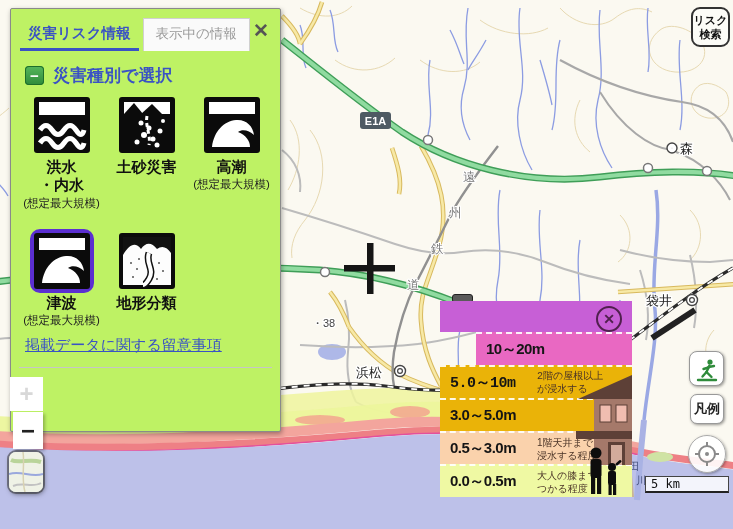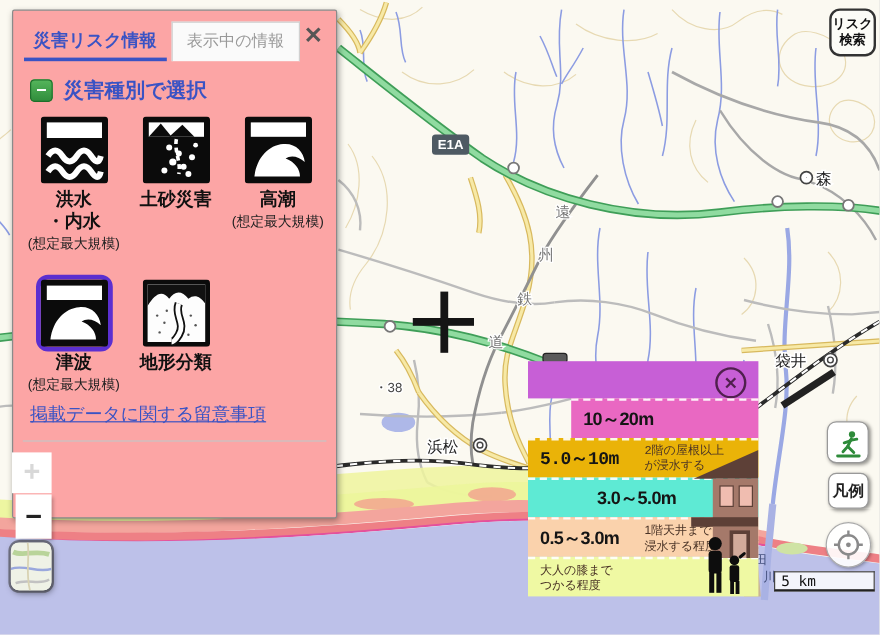--- a/index.html
+++ b/index.html
@@ -5,21 +5,21 @@
   html,body{margin:0;padding:0;background:#ddd;}
   #stage{position:relative;width:733px;height:529px;overflow:hidden;
          font-family:"Liberation Sans",sans-serif;background:#faf7ee;}
   #stage *{box-sizing:border-box;}
   .pre{white-space:pre-line;}
 
   
   #map-svg{position:absolute;left:0;top:0;z-index:1;}
 
   
-  #panel{position:absolute;left:10px;top:8px;width:271px;height:424px;background:#fca5a5;
+  #panel{position:absolute;left:10px;top:8px;width:271px;height:424px;background:#bef264;
          border:1px solid #8a8a8a;border-radius:2px;box-shadow:1px 2px 5px rgba(0,0,0,.35);z-index:20;}
   #tabbar{display:flex;align-items:flex-end;gap:4px;padding:9px 10px 0 9px;position:relative;}
   .tab-active{font-size:14.5px;font-weight:bold;color:#3a53c4;padding:5px 8px 5px;border-bottom:3px solid #3a53c4;}
   .tab-inactive{font-size:13.5px;color:#999;background:#fafafa;border:1px solid #d0d0d0;border-bottom:none;padding:6px 12px 8px;}
   #panel-close{position:absolute;right:11px;top:12px;font-size:19px;font-weight:bold;color:#555;cursor:pointer;line-height:1;}
   .sec-head{display:flex;align-items:center;gap:9px;margin:13px 0 6px 14px;color:#3a53c4;font-size:17px;font-weight:bold;}
   .sq{width:19px;height:19px;border-radius:4px;color:#fff;display:flex;align-items:center;justify-content:center;
       font-size:15px;font-weight:bold;background:linear-gradient(#56b75c,#2e8b3a);box-shadow:inset 0 0 0 1px #1d6e2a;line-height:1;}
   #dgrid{display:grid;grid-template-columns:85px 85px 85px;padding-left:8px;row-gap:18px;margin-top:4px;}
   .cell{display:flex;flex-direction:column;align-items:center;cursor:pointer;}
@@ -338,29 +338,30 @@
       <div id="legend-close">✕</div>
     </div>
     <div class="lrow" style="background: rgb(233, 104, 194); margin-left: 36px;">
       <div class="lrange">10～20m</div>
     </div>
     <div class="lrow" style="background: #eab308; font-family: Liberation Mono, monospace;">
       <div class="lrange">5.0～10m</div>
       <div class="ldesc">2階の屋根以上
 が浸水する</div>
     </div>
-    <div class="lrow" style="background: #5eead4; justify-content: center;">
+    <div class="lrow" style="background: #eab308;">
       <div class="lrange">3.0～5.0m</div>
     </div>
     <div class="lrow" style="background: rgb(250, 210, 172);">
       <div class="lrange">0.5～3.0m</div>
       <div class="ldesc">1階天井まで
 浸水する程度</div>
     </div>
     <div class="lrow" style="background: rgb(239, 249, 163);">
+      <div class="lrange">0.0～0.5m</div>
       <div class="ldesc">大人の膝まで
 つかる程度</div>
     </div>
 
     <svg id="legend-art" width="192" height="196">
       <polygon points="138,98 192,74 192,98" fill="#5d4037"></polygon>
       <rect x="154" y="98" width="38" height="33" fill="#a5796a"></rect>
       <rect x="160" y="104" width="11" height="17" fill="#f0bdb0" stroke="#5d4037"></rect>
       <rect x="176" y="104" width="11" height="17" fill="#f0bdb0" stroke="#5d4037"></rect>
       <rect x="136" y="130" width="56" height="8" fill="#5d4037"></rect>

